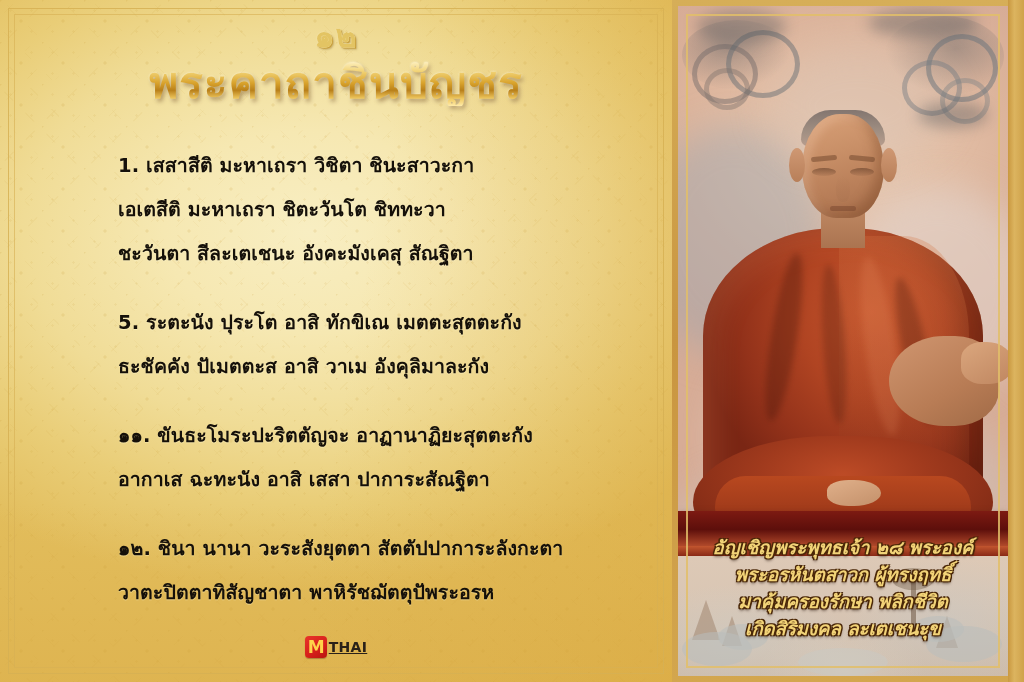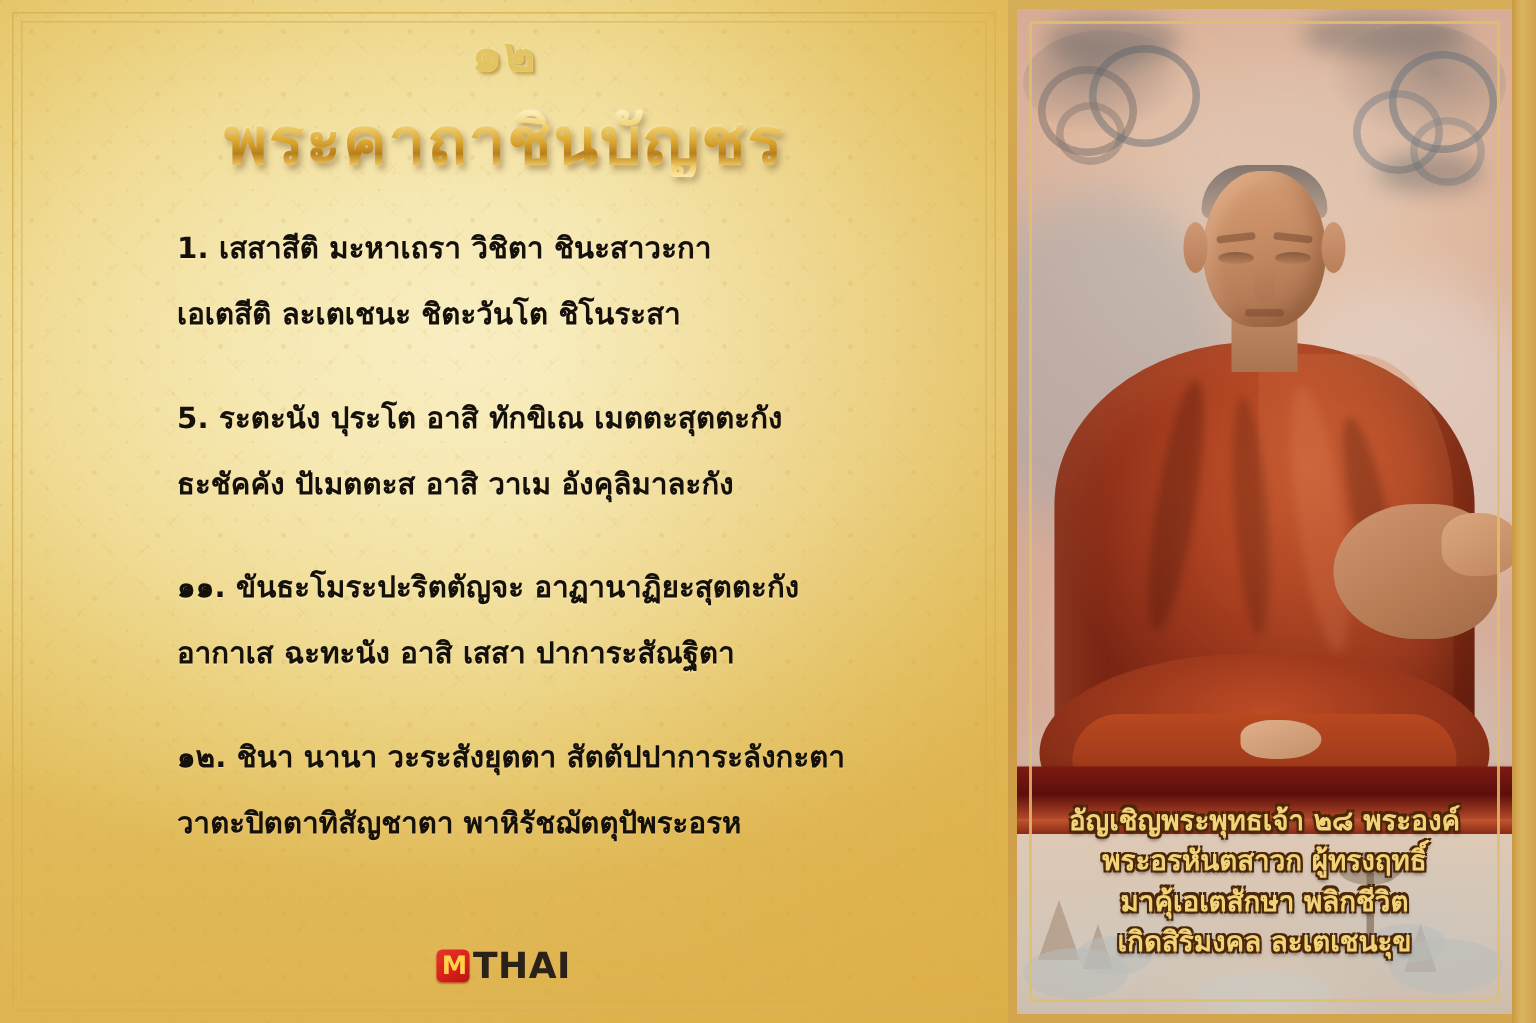--- a/index.html
+++ b/index.html
@@ -58,21 +58,21 @@
   #numeral{
     margin-top:20px;font-size:32px;line-height:1;font-weight:bold;
     color:#e3c463;
     text-shadow:
       0 0 1px #fff8d8,
       1px 1px 0 #c79b32,
       2px 2px 2px rgba(120,80,10,.35);
     letter-spacing:1px;
   }
   #title{
-    margin-top:20px;font-size:44px;line-height:1.05;font-weight:bold;
+    margin-top:8px;font-size:44px;line-height:1.05;font-weight:bold;
     letter-spacing:1px;
     background:linear-gradient(180deg,#fff4cc 0%,#f2d478 24%,#d9a32c 50%,#b9801a 66%,#f0c960 84%,#ffeaa8 100%);
     -webkit-background-clip:text;background-clip:text;
     color:transparent;-webkit-text-fill-color:transparent;
     filter:drop-shadow(2px 3px 2px rgba(110,70,10,.48)) drop-shadow(0 0 1px rgba(255,250,220,.9));
   }
 
   
   #verses{
     position:absolute;left:118px;top:144px;width:530px;
@@ -97,22 +97,22 @@
     background:linear-gradient(145deg,#e8342a 0%,#d8201b 55%,#b81410 100%);
     display:flex;align-items:center;justify-content:center;
     box-shadow:0 1px 1px rgba(90,30,10,.35);
   }
   #logo-mark span{
     font-size:17px;font-weight:bold;line-height:1;
     color:#ffd24a;font-family:"DejaVu Sans","Liberation Sans",sans-serif;
     letter-spacing:-1px;
   }
   #logo-text{
-    font-size:24px;font-weight:bold;letter-spacing:.3px;
-    color:#2a2118;font-family:"DejaVu Sans","Liberation Sans",sans-serif;
+    font-size:14px;font-weight:bold;letter-spacing:.3px;
+    color:#2a2118;font-family:"DejaVu Sans","Liberation Sans",sans-serif;text-decoration:underline;
   }
 
   
   #right-panel{
     position:absolute;left:672px;top:0;width:352px;height:682px;
     background:linear-gradient(180deg,#d8b35f 0%,#c8963f 40%,#d4a busy 100%);
     background:linear-gradient(180deg,#d6ae58 0%,#c99540 50%,#d3a64e 100%);
     overflow:hidden;
   }
   #photo{
@@ -272,20 +272,21 @@
   }
   #tree-top{
     position:absolute;right:74px;bottom:86px;width:42px;height:22px;border-radius:50%;
     background:rgba(120,100,78,.42);
   }
 
   
   #caption{
     position:absolute;left:0;right:0;top:528px;text-align:center;
     padding:0 6px;
+    font-style:italic;
   }
   .cap-line{
     font-size:18.5px;line-height:27px;font-weight:bold;white-space:nowrap;
     color:#f2d377;
     text-shadow:
       -1.4px -1.4px 0 #4a2708, 1.4px -1.4px 0 #4a2708,
       -1.4px 1.4px 0 #4a2708, 1.4px 1.4px 0 #4a2708,
       0 2px 3px rgba(30,12,2,.7);
   }
   
@@ -312,21 +313,22 @@
     <div id="frame-inner" class="frame-line"></div>
 
     <div id="header">
       <div id="numeral">๑๒</div>
       <div id="title">พระคาถาชินบัญชร</div>
     </div>
 
     <div id="verses">
       <div class="stanza">
         <div class="vline">1. เสสาสีติ มะหาเถรา วิชิตา ชินะสาวะกา</div>
-        <div class="vline">เอเตสีติ ละเตเชนะ ชิตะวันโต ชิโนระสา</div>
+        <div class="vline">เอเตสีติ มะหาเถรา ชิตะวันโต ชิททะวา</div>
+        <div class="vline">ชะวันตา สีละเตเชนะ อังคะมังเคสุ สัณฐิตา</div>
       </div>
       <div class="stanza">
         <div class="vline">5. ระตะนัง ปุระโต อาสิ ทักขิเณ เมตตะสุตตะกัง</div>
         <div class="vline">ธะชัคคัง ปัเมตตะส อาสิ วาเม อังคุลิมาละกัง</div>
       </div>
       <div class="stanza">
         <div class="vline">๑๑. ขันธะโมระปะริตตัญจะ อาฏานาฏิยะสุตตะกัง</div>
         <div class="vline">อากาเส ฉะทะนัง อาสิ เสสา ปาการะสัณฐิตา</div>
       </div>
       <div class="stanza">
@@ -407,21 +409,21 @@
         <div class="mural-cloud" id="mc3"></div>
         <div class="mural-cloud" id="mc4"></div>
         <div class="mural-cloud" id="mc5"></div>
         <div id="tree"></div>
         <div id="tree-top"></div>
       </div>
 
       <div id="caption">
         <div class="cap-line">อัญเชิญพระพุทธเจ้า ๒๘ พระองค์</div>
         <div class="cap-line">พระอรหันตสาวก ผู้ทรงฤทธิ์</div>
-        <div class="cap-line">มาคุ้เอเตสักษา พลิกชีวิต</div>
+        <div class="cap-line">มาคุ้มครองรักษา พลิกชีวิต</div>
         <div class="cap-line">เกิดสิริมงคล ละเตเชนะุข</div>
       </div>
 
       <div id="photo-frame"></div>
     </div>
     <div id="right-edge-strip"></div>
   </div>
 
 </div>
 

